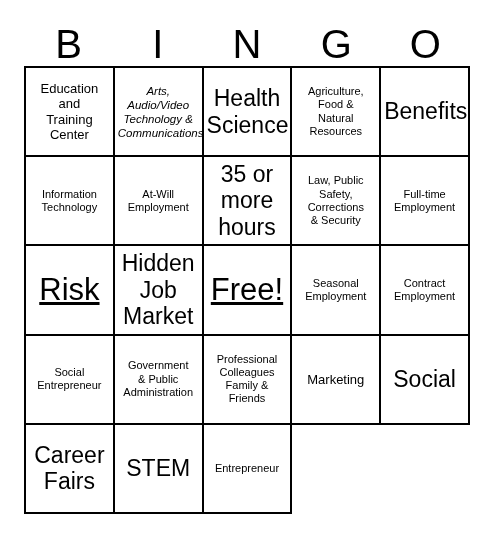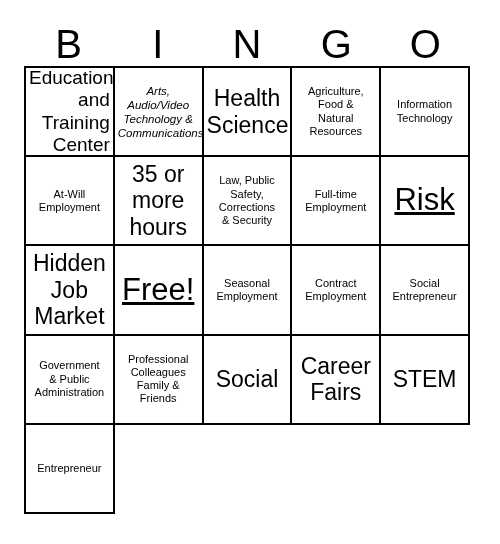--- a/index.html
+++ b/index.html
@@ -64,21 +64,21 @@
     background: #ffffff;
   }
   .cell-text {
     display: block;
     width: 100%;
     line-height: 1.16;
     white-space: pre-line;
   }
   .sz-xl .cell-text { font-size: 31px; line-height: 1.12; text-decoration: underline; }
   .sz-lg .cell-text { font-size: 23px; line-height: 1.16; }
-  .sz-md .cell-text { font-size: 19px; line-height: 1.18; text-align: right; }
+  .sz-md .cell-text { font-size: 13px; line-height: 1.18; }
   .sz-sm .cell-text { font-size: 11px; line-height: 1.2; }
   .sz-xs .cell-text { font-size: 11.5px; line-height: 1.22; font-style: italic; }
 </style>
 </head>
 <body>
 
 <div id="card">
 
   <div id="header-row">
     <div class="header-letter">B</div>
@@ -103,20 +103,23 @@
       </div>
       <div class="cell sz-lg">
         <span class="cell-text">Health
 Science</span>
       </div>
       <div class="cell sz-sm">
         <span class="cell-text">Agriculture,
 Food &amp;
 Natural
 Resources</span>
+      </div>
+      <div class="cell sz-lg">
+        <span class="cell-text">Benefits</span>
       </div>
       <div class="cell sz-sm">
         <span class="cell-text">Information
 Technology</span>
       </div>
       <div class="cell sz-sm">
         <span class="cell-text">At-Will
 Employment</span>
       </div>
       <div class="cell sz-lg">
@@ -161,20 +164,23 @@
         <span class="cell-text">Government
 &amp; Public
 Administration</span>
       </div>
       <div class="cell sz-sm">
         <span class="cell-text">Professional
 Colleagues
 Family &amp;
 Friends</span>
       </div>
+      <div class="cell sz-md">
+        <span class="cell-text">Marketing</span>
+      </div>
       <div class="cell sz-lg">
         <span class="cell-text">Social</span>
       </div>
       <div class="cell sz-lg">
         <span class="cell-text">Career
 Fairs</span>
       </div>
       <div class="cell sz-lg">
         <span class="cell-text">STEM</span>
       </div>

